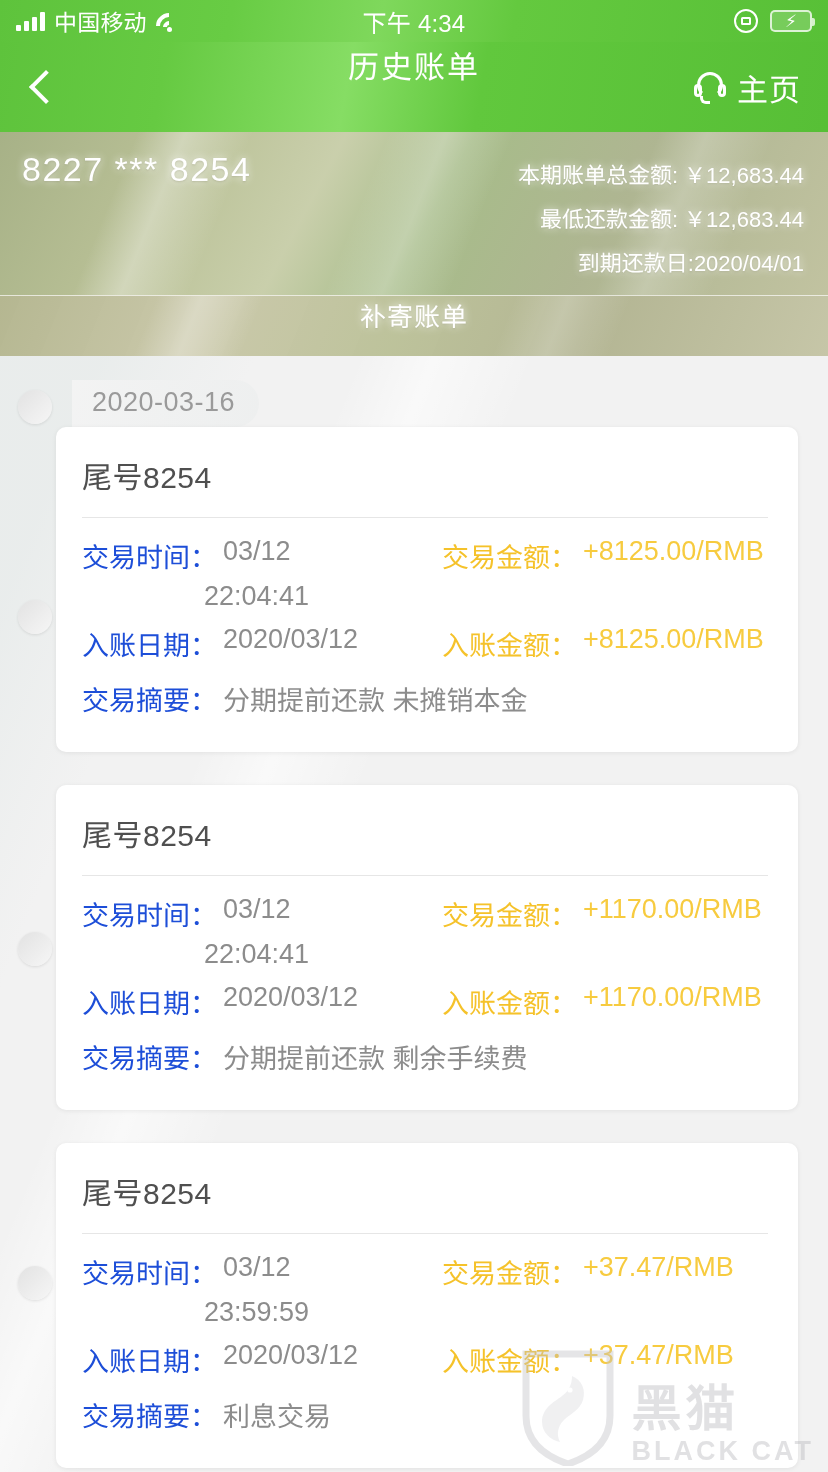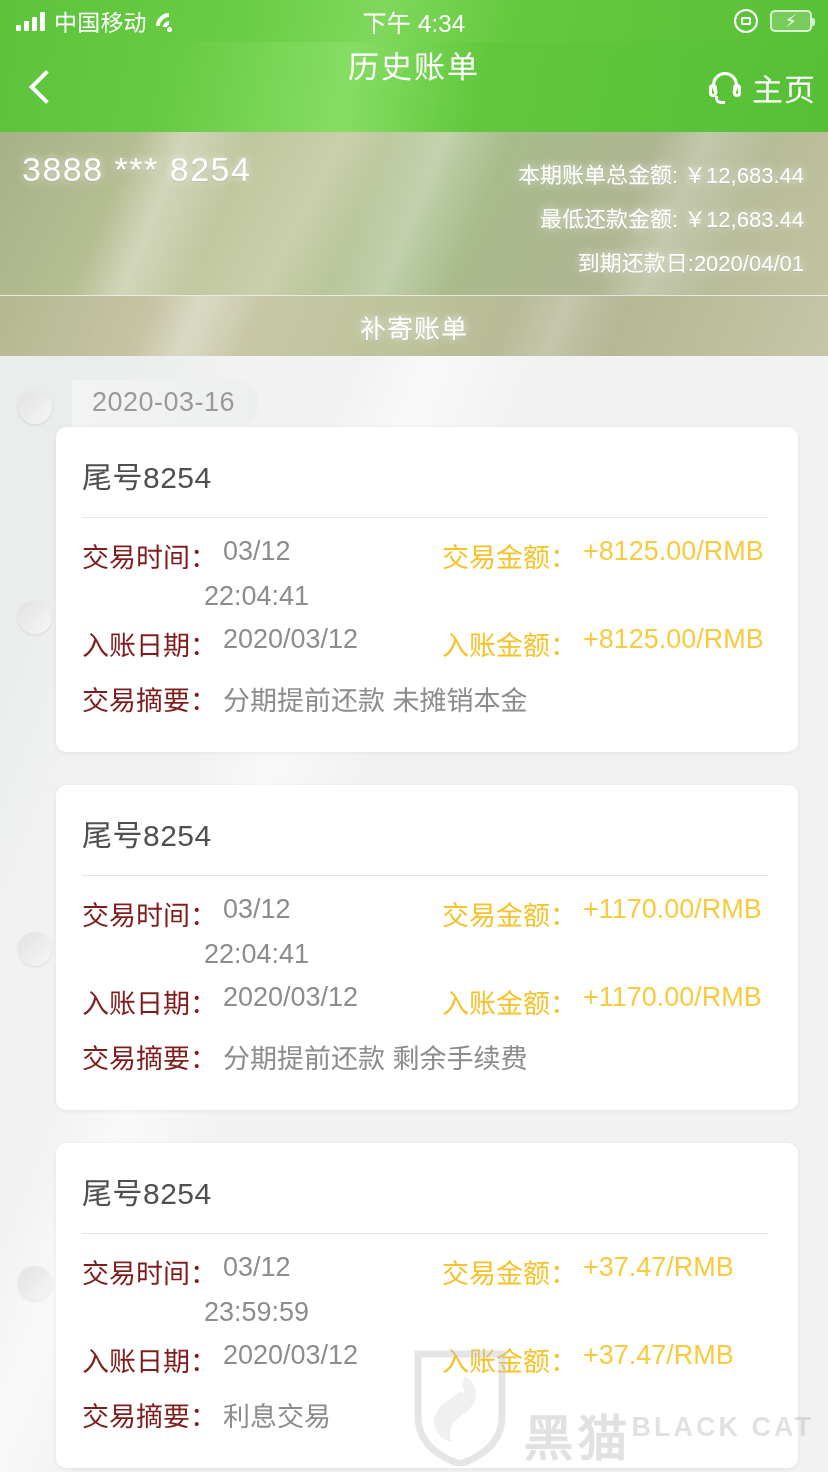--- a/index.html
+++ b/index.html
@@ -98,21 +98,21 @@
   }
   .nav-back {
     width: 86px; height: 90px; display:flex; align-items:center; justify-content:center;
   }
   .chev-left { width: 20px; height: 20px; border-left: 4px solid #fff; border-bottom: 4px solid #fff; transform: rotate(45deg); margin-left: 6px;}
   .nav-title {
     position:absolute; left:0; right:0; text-align:center; font-size: 31px; letter-spacing: 2px;
     pointer-events:none;
   }
   .nav-right {
-    margin-left: auto; display:flex; align-items:center; gap: 10px; padding-right: 12px; z-index: 2;
+    margin-left: auto; display:flex; align-items:center; gap: 10px; padding-right: 27px; z-index: 2;
   }
   .headset { width: 34px; height: 30px; position: relative; }
   .headset::before{
     content:""; position:absolute; left:4px; top:0; width:26px; height:26px;
     border: 3px solid #fff; border-radius: 50%;
     border-bottom-color: transparent;
     box-sizing: border-box;
   }
   .headset .ear-l, .headset .ear-r{
     position:absolute; top:12px; width:8px; height:13px; border:3px solid #fff; box-sizing:border-box; border-radius:4px;
@@ -170,21 +170,21 @@
   .summary-right div {
     font-size: 22px; color: #fff; line-height: 44px; white-space: nowrap;
     text-shadow: 0 0 8px rgba(255,255,255,.8), 0 1px 2px rgba(130,130,100,.3);
   }
 
   
   .resend-bar {
     position: relative;
     height: 60px;
     background: linear-gradient(112deg, rgba(178,180,140,.95) 0%, rgba(200,198,166,.93) 25%, rgba(186,192,150,.94) 48%, rgba(176,178,142,.95) 70%, rgba(196,196,164,.95) 100%);
-    display:flex; align-items:center; justify-content:center;
+    display:flex; align-items:flex-start; justify-content:center;
     border-top: 1px solid rgba(255,255,255,.65);
     z-index: 3;
     overflow:hidden;
   }
   .resend-bar::before{
     content:"";
     position:absolute; inset:-30px -10px;
     background:
       linear-gradient(112deg, rgba(255,255,255,0) 20%, rgba(255,255,255,.3) 25%, rgba(255,255,255,0) 32%),
       linear-gradient(112deg, rgba(255,255,255,0) 60%, rgba(255,255,255,.22) 66%, rgba(255,255,255,0) 73%);
@@ -239,39 +239,39 @@
     border-radius: 10px;
     padding: 26px 30px 32px 26px;
     box-shadow: 0 1px 5px rgba(0,0,0,.07);
     z-index: 1;
   }
   .txn-title { font-size: 30px; color: #4f4f4f; padding-bottom: 20px; letter-spacing: .5px;}
   .txn-divider { height: 1px; background: #e6e6e6; margin: 0 0 8px 0; }
   .txn-row { display: flex; align-items: flex-start; padding: 10px 0 2px 0; }
   .txn-left { width: 360px; flex: 0 0 360px; display: flex; }
   .txn-right { display:flex; }
-  .lbl { font-size: 27px; color: #7f1d1d; white-space: nowrap; }
+  .lbl { font-size: 27px; color: #1d4ed8; white-space: nowrap; }
   .val { font-size: 27px; color: #8c8c8c; white-space: nowrap; padding-left: 6px;}
   .lbl-amt { font-size: 27px; color: #f5c22a; white-space: nowrap; }
   .val-amt { font-size: 27px; color: #f7cb3f; white-space: nowrap; padding-left: 6px;}
   .txn-subrow { padding: 4px 0 2px 0; }
   .txn-subrow .val { padding-left: 122px; }
   .txn-row-last { padding-top: 14px; }
 
   
   .watermark {
     position: absolute;
     right: 14px; bottom: 6px;
     display: flex; align-items: flex-end; gap: 16px;
     opacity: .42;
     z-index: 4;
     pointer-events: none;
   }
   .wm-shield { width: 96px; height: 116px; position: relative; }
-  .wm-text { display:flex; flex-direction: row; align-items: flex-start; }
+  .wm-text { display:flex; flex-direction: column; align-items: flex-start; }
   .wm-cn { font-size: 50px; color: #b9b9bd; letter-spacing: 4px; line-height: 54px; font-weight: bold; }
   .wm-en { font-size: 27px; color: #b9b9bd; letter-spacing: 3px; line-height: 30px; font-weight: bold;}
 </style>
 </head>
 <body>
 
 <div class="phone">
 
   <div class="statusbar">
     <div class="sb-left">
@@ -304,21 +304,21 @@
       <span class="headset">
         <span class="ear-l"></span>
           <span class="ear-r"></span>
           <span class="mic"></span>
       </span>
       <span class="nav-home-label">主页</span>
     </div>
   </div>
 
   <div class="summary">
-    <div class="card-no">3888 *** 8254</div>
+    <div class="card-no">8227 *** 8254</div>
 
 
     <div class="summary-right">
       <div>本期账单总金额: ￥12,683.44</div>
       <div>最低还款金额: ￥12,683.44</div>
       <div>到期还款日:2020/04/01</div>
     </div>
   </div>
 
   <div class="resend-bar">

